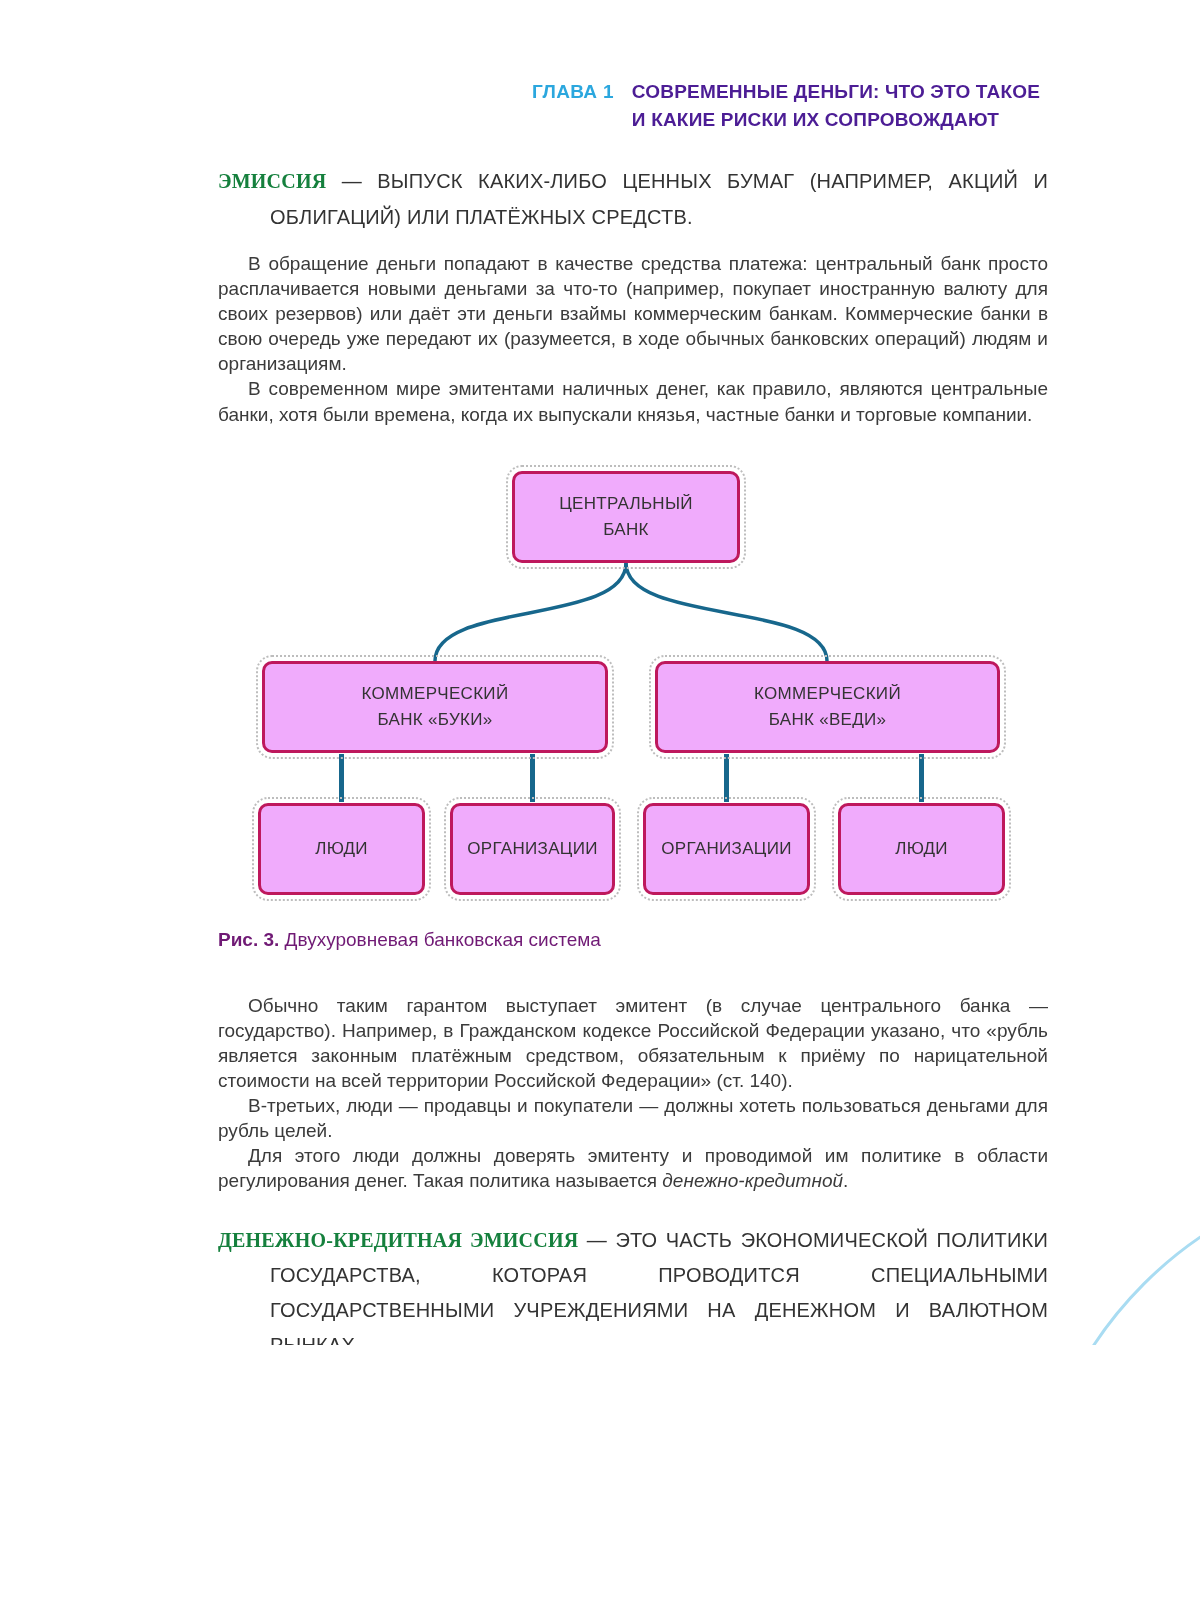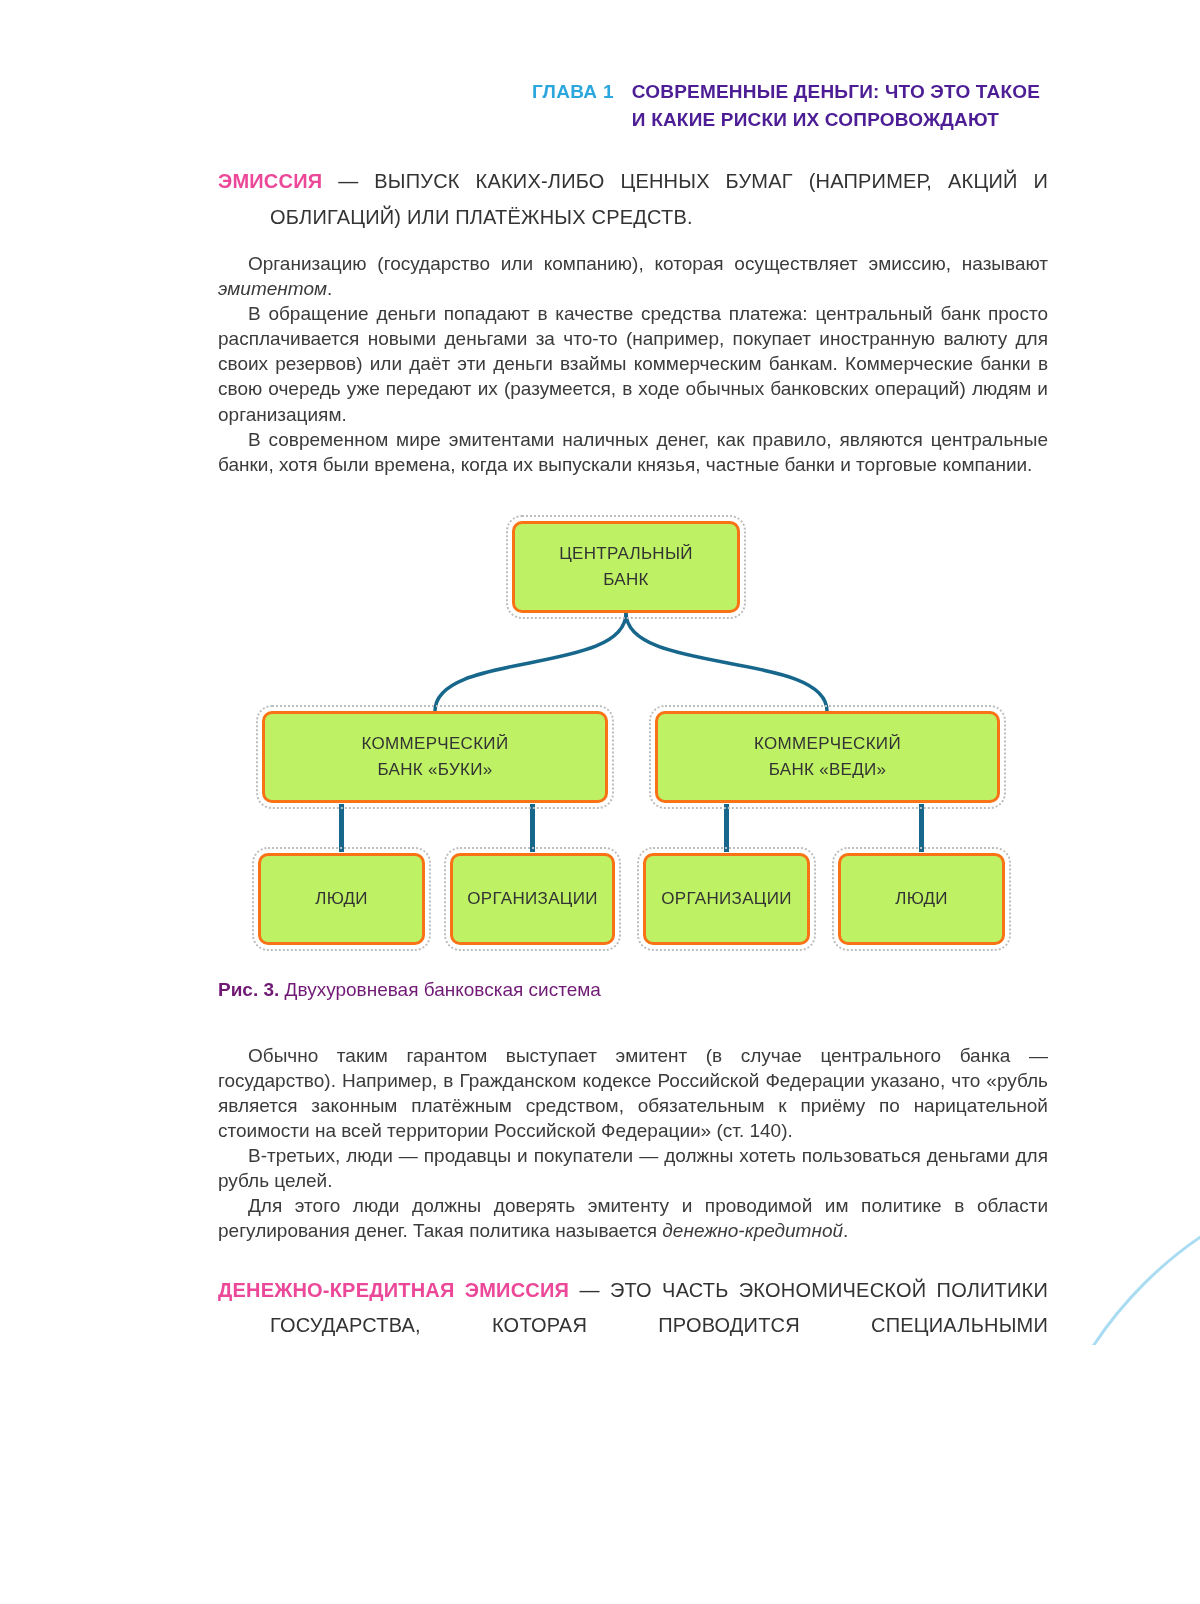--- a/index.html
+++ b/index.html
@@ -50,21 +50,21 @@
   .definition { margin-top: 30px; }
   .def-text {
     font-size: 20px;
     line-height: 1.8;
     letter-spacing: 0.2px;
     text-align: justify;
     color: #333333;
     padding-left: 52px;
     text-indent: -52px;
   }
-  .def-term { font-weight: bold; color: #ec4899; }
+  .def-term { font-weight: bold; color: #15803d; font-family: Liberation Serif, serif; }
 
   
   .body-text { margin-top: 16px; }
   .body-text p {
     font-size: 19px;
     line-height: 1.32;
     text-align: justify;
     text-indent: 30px;
     color: #3b3b3b;
   }
@@ -73,22 +73,22 @@
   
   .diagram {
     position: relative;
     margin-top: 36px;
     width: 830px;
     height: 440px;
   }
   .connectors { position: absolute; left: 0; top: 0; }
   .dbox {
     position: absolute;
-    background: #bef264;
-    border: 3px solid #f97316;
+    background: #f0abfc;
+    border: 3px solid #be185d;
     border-radius: 10px;
     display: flex;
     align-items: center;
     justify-content: center;
     text-align: center;
     font-size: 17px;
     letter-spacing: 0.3px;
     line-height: 1.5;
     color: #333333;
   }
@@ -158,21 +158,20 @@
     <header class="chapter-header">
       <span class="chapter-label">ГЛАВА 1</span>
       <h1 class="chapter-title">СОВРЕМЕННЫЕ ДЕНЬГИ: ЧТО ЭТО ТАКОЕ И КАКИЕ РИСКИ ИХ СОПРОВОЖДАЮТ</h1>
     </header>
 
     <section class="definition">
       <p class="def-text"><b class="def-term">ЭМИССИЯ</b><span> — ВЫПУСК КАКИХ-ЛИБО ЦЕННЫХ БУМАГ (НАПРИМЕР, АКЦИЙ И ОБЛИГАЦИЙ) ИЛИ ПЛАТЁЖНЫХ СРЕДСТВ.</span></p>
     </section>
 
     <section class="body-text">
-      <p><span>Организацию (государство или компанию), которая осуществляет эмиссию, называют </span><i>эмитентом</i><span>.</span></p>
       <p>В обращение деньги попадают в качестве средства платежа: центральный банк просто расплачивается новыми деньгами за что-то (например, покупает иностранную валюту для своих резервов) или даёт эти деньги взаймы коммерческим банкам. Коммерческие банки в свою очередь уже передают их (разумеется, в ходе обычных банковских операций) людям и организациям.</p>
       <p>В современном мире эмитентами наличных денег, как правило, являются центральные банки, хотя были времена, когда их выпускали князья, частные банки и торговые компании.</p>
     </section>
 
     <figure class="diagram">
       <svg class="connectors" width="830" height="440" viewBox="0 0 830 440" fill="none">
         <path d="M 408 100 C 408 162, 217 138, 217 198" stroke="#17678C" stroke-width="3.5" stroke-linecap="round"></path>
         <path d="M 408 100 C 408 162, 609 138, 609 198" stroke="#17678C" stroke-width="3.5" stroke-linecap="round"></path>
         <path d="M 123.5 291 L 123.5 339" stroke="#17678C" stroke-width="5"></path>
         <path d="M 314.5 291 L 314.5 339" stroke="#17678C" stroke-width="5"></path>

